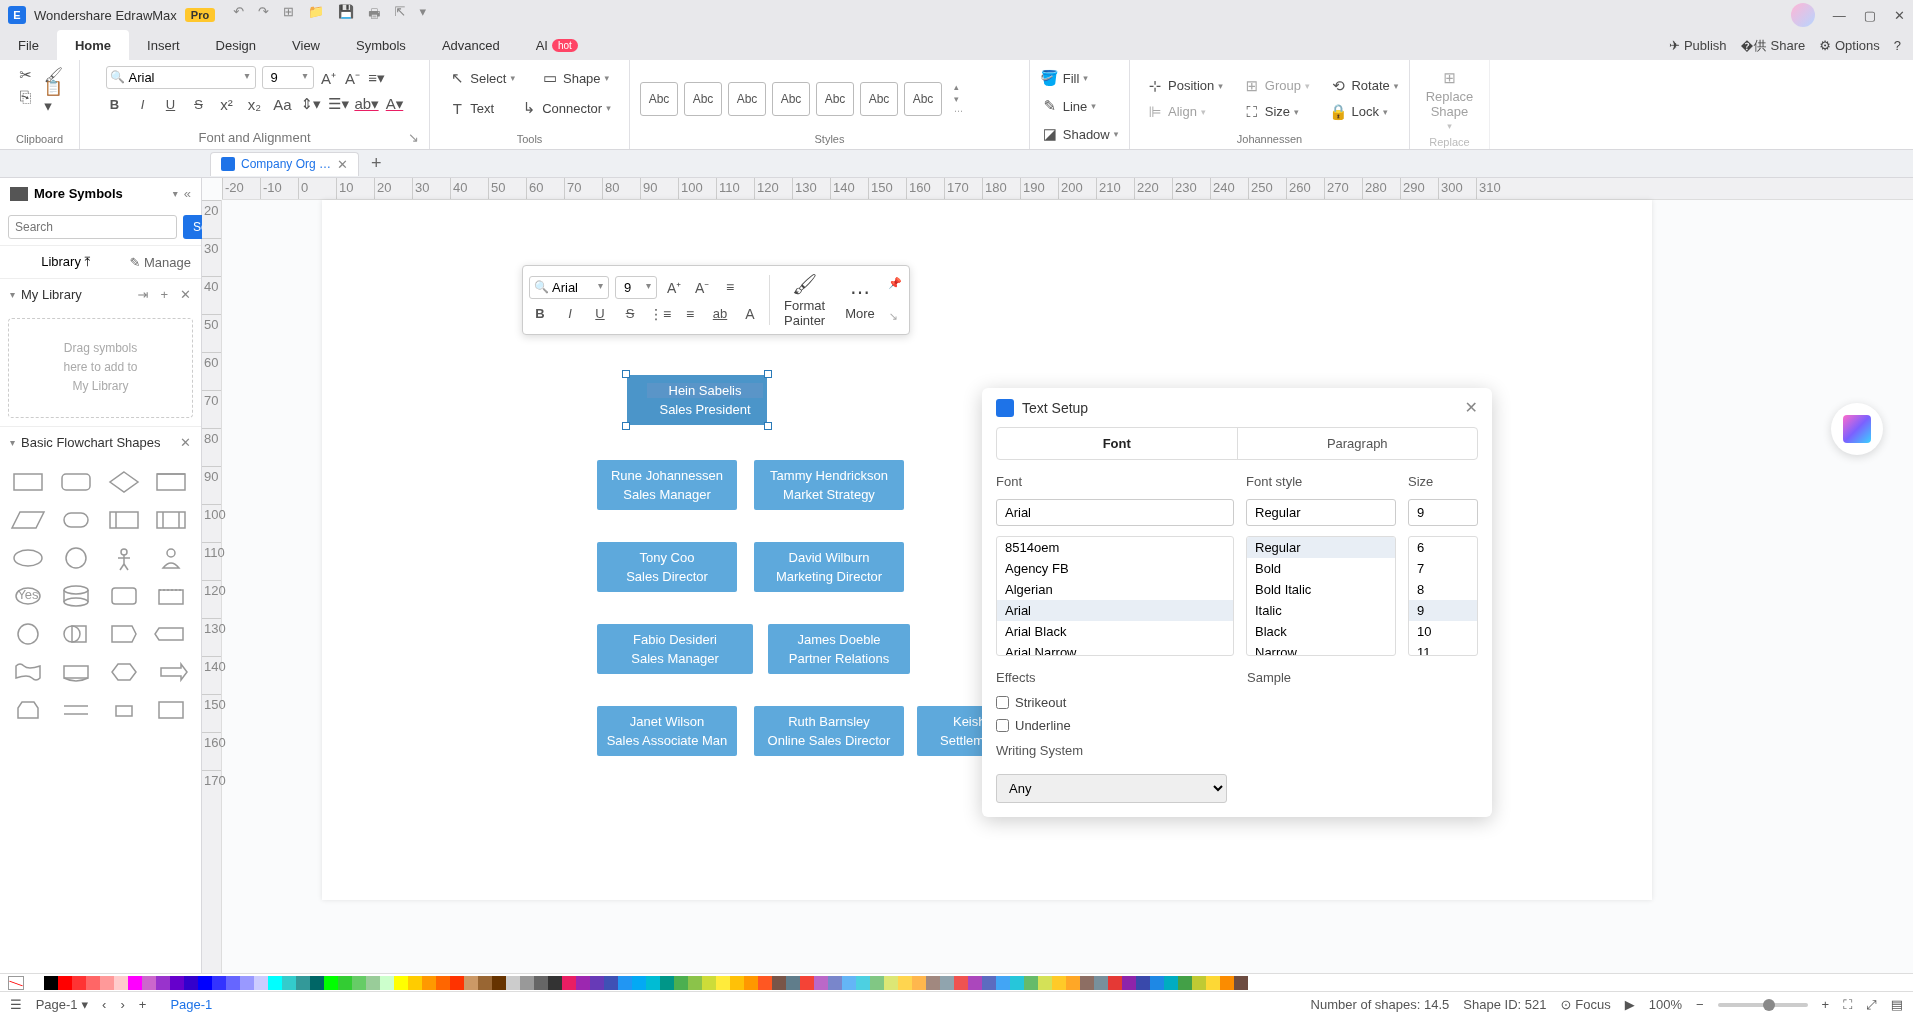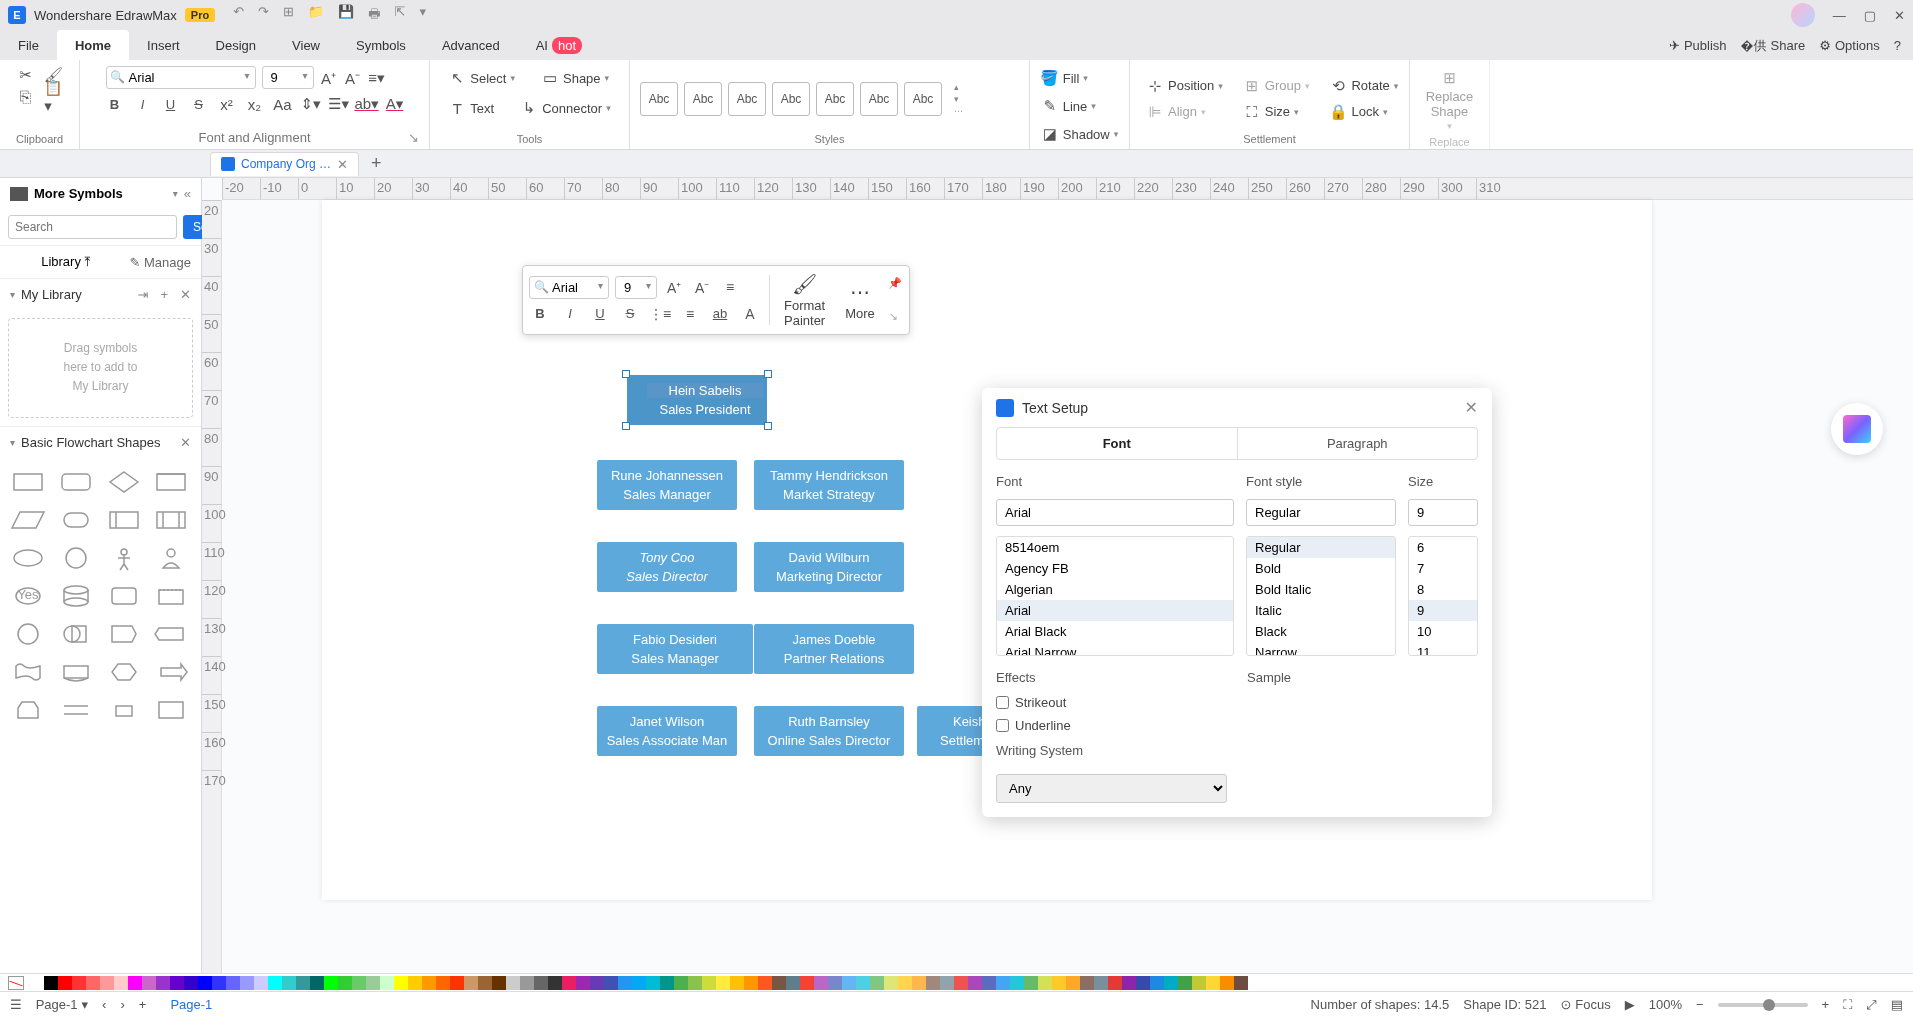--- a/index.html
+++ b/index.html
@@ -13,21 +13,21 @@
 .titlebar .tb-icons { display: flex; gap: 14px; margin-left: 10px; color: #888; }
 .titlebar .tb-icons span { cursor: pointer; }
 .titlebar .spacer { flex: 1; }
 .titlebar .win-controls { display: flex; gap: 18px; color: #555; margin-left: 10px; }
 .titlebar .avatar { width: 24px; height: 24px; border-radius: 50%; background: linear-gradient(135deg,#ffb6d5,#b6d5ff); }
 
 
 .menubar { height: 30px; background: #e8e8eb; display: flex; align-items: stretch; padding: 0; }
 .menubar .menu-item { padding: 0 18px; display: flex; align-items: center; color: #333; cursor: pointer; position: relative; }
 .menubar .menu-item.active { background: #fff; font-weight: bold; border-radius: 4px 4px 0 0; }
-.menubar .ai-badge { background: #ff4466; color: #fff; padding: 1px 6px; border-radius: 8px; font-size: 13px; margin-left: 4px; }
+.menubar .ai-badge { background: #ff4466; color: #fff; padding: 1px 6px; border-radius: 8px; font-size: 10px; margin-left: 4px; }
 .menubar .right { margin-left: auto; display: flex; gap: 14px; padding-right: 12px; align-items: center; color: #444; }
 .menubar .right span { cursor: pointer; display: flex; align-items: center; gap: 4px; }
 
 
 .ribbon { background: #fff; height: 90px; display: flex; border-bottom: 1px solid #d8d8dc; }
 .ribbon-group { border-right: 1px solid #e0e0e4; padding: 6px 10px 4px; display: flex; flex-direction: column; }
 .ribbon-group .content { flex: 1; display: flex; align-items: center; gap: 8px; flex-wrap: wrap; align-content: center; }
 .ribbon-group .label { font-size: 11px; color: #777; text-align: center; padding-top: 2px; position: relative; }
 .ribbon-group .label .launcher { position: absolute; right: 0; bottom: 0; color: #999; cursor: pointer; }
 .rib-btn { display: flex; align-items: center; gap: 4px; padding: 3px 6px; cursor: pointer; color: #444; }
@@ -332,21 +332,21 @@
           <span class="rib-icon">⛶</span>
           <span>Size</span>
           <span class="chev">▾</span>
         </div>
       <div class="rib-btn">
           <span class="rib-icon">🔒</span>
           <span>Lock</span>
           <span class="chev">▾</span>
         </div>
     </div>
-    <div class="label">Settlement</div>
+    <div class="label">Johannessen</div>
   </div>
 
   <div class="ribbon-group" style="width:80px;opacity:.5">
     <div class="content" style="justify-content:center">
       <div class="rib-btn vert">
           <span class="rib-icon">⊞</span>
           <span style="white-space:pre;text-align:center">Replace
 Shape</span>
           <span class="chev">▾</span>
         </div>
@@ -657,24 +657,24 @@
             </div>
           <div style="display:flex;flex-direction:column;gap:20px;color:#aaa">
             <span style="font-size:11px">📌</span>
             <span style="font-size:11px">↘</span>
           </div>
         </div>
       </div>
     <div class="org-node selected" style="left: 305px; top: 175px; width: 140px; padding-left: 20px;"><span class="name highlighted">Hein Sabelis</span><span>Sales President</span><div class="sel-handle sel-h-nw"></div><div class="sel-handle sel-h-ne"></div><div class="sel-handle sel-h-sw"></div><div class="sel-handle sel-h-se"></div></div>
         <div class="org-node" style="left: 275px; top: 260px; width: 140px;"><span class="name">Rune Johannessen</span><span>Sales Manager</span></div>
         <div class="org-node" style="left: 432px; top: 260px; width: 150px;"><span class="name">Tammy Hendrickson</span><span>Market Strategy</span></div>
-        <div class="org-node" style="left: 275px; top: 342px; width: 140px; font-style: italic;"><span class="name">Tony Coo</span><span>Sales Director</span></div>
+        <div class="org-node" style="left: 275px; top: 342px; width: 140px;"><span class="name">Tony Coo</span><span>Sales Director</span></div>
         <div class="org-node" style="left: 432px; top: 342px; width: 150px;"><span class="name">David Wilburn</span><span>Marketing Director</span></div>
         <div class="org-node" style="left: 275px; top: 424px; width: 156px;"><span class="name">Fabio Desideri</span><span>Sales Manager</span></div>
-        <div class="org-node" style="left: 432px; top: 424px; width: 160px;"><span class="name">James Doeble</span><span>Partner Relations</span></div>
+        <div class="org-node" style="left: 446px; top: 424px; width: 142px;"><span class="name">James Doeble</span><span>Partner Relations</span></div>
         <div class="org-node" style="left: 275px; top: 506px; width: 140px;"><span class="name">Janet Wilson</span><span>Sales Associate Man</span></div>
         <div class="org-node" style="left: 432px; top: 506px; width: 150px;"><span class="name">Ruth Barnsley</span><span>Online Sales Director</span></div>
         <div class="org-node" style="left: 595px; top: 506px; width: 150px;"><span class="name">Keisha Fields</span><span>Settlement Officer</span></div>
         <div class="org-node" style="left: 758px; top: 506px; width: 150px;"><span class="name">Lene Mathisen</span><span>Communications En</span></div>
         <div class="org-node" style="left: 921px; top: 506px; width: 150px;"><span class="name">Thomas Coady</span><span>Software QA Engineer</span></div>
       </div>
 
     <div class="ai-sphere">
         <div class="inner"></div>
       </div>

